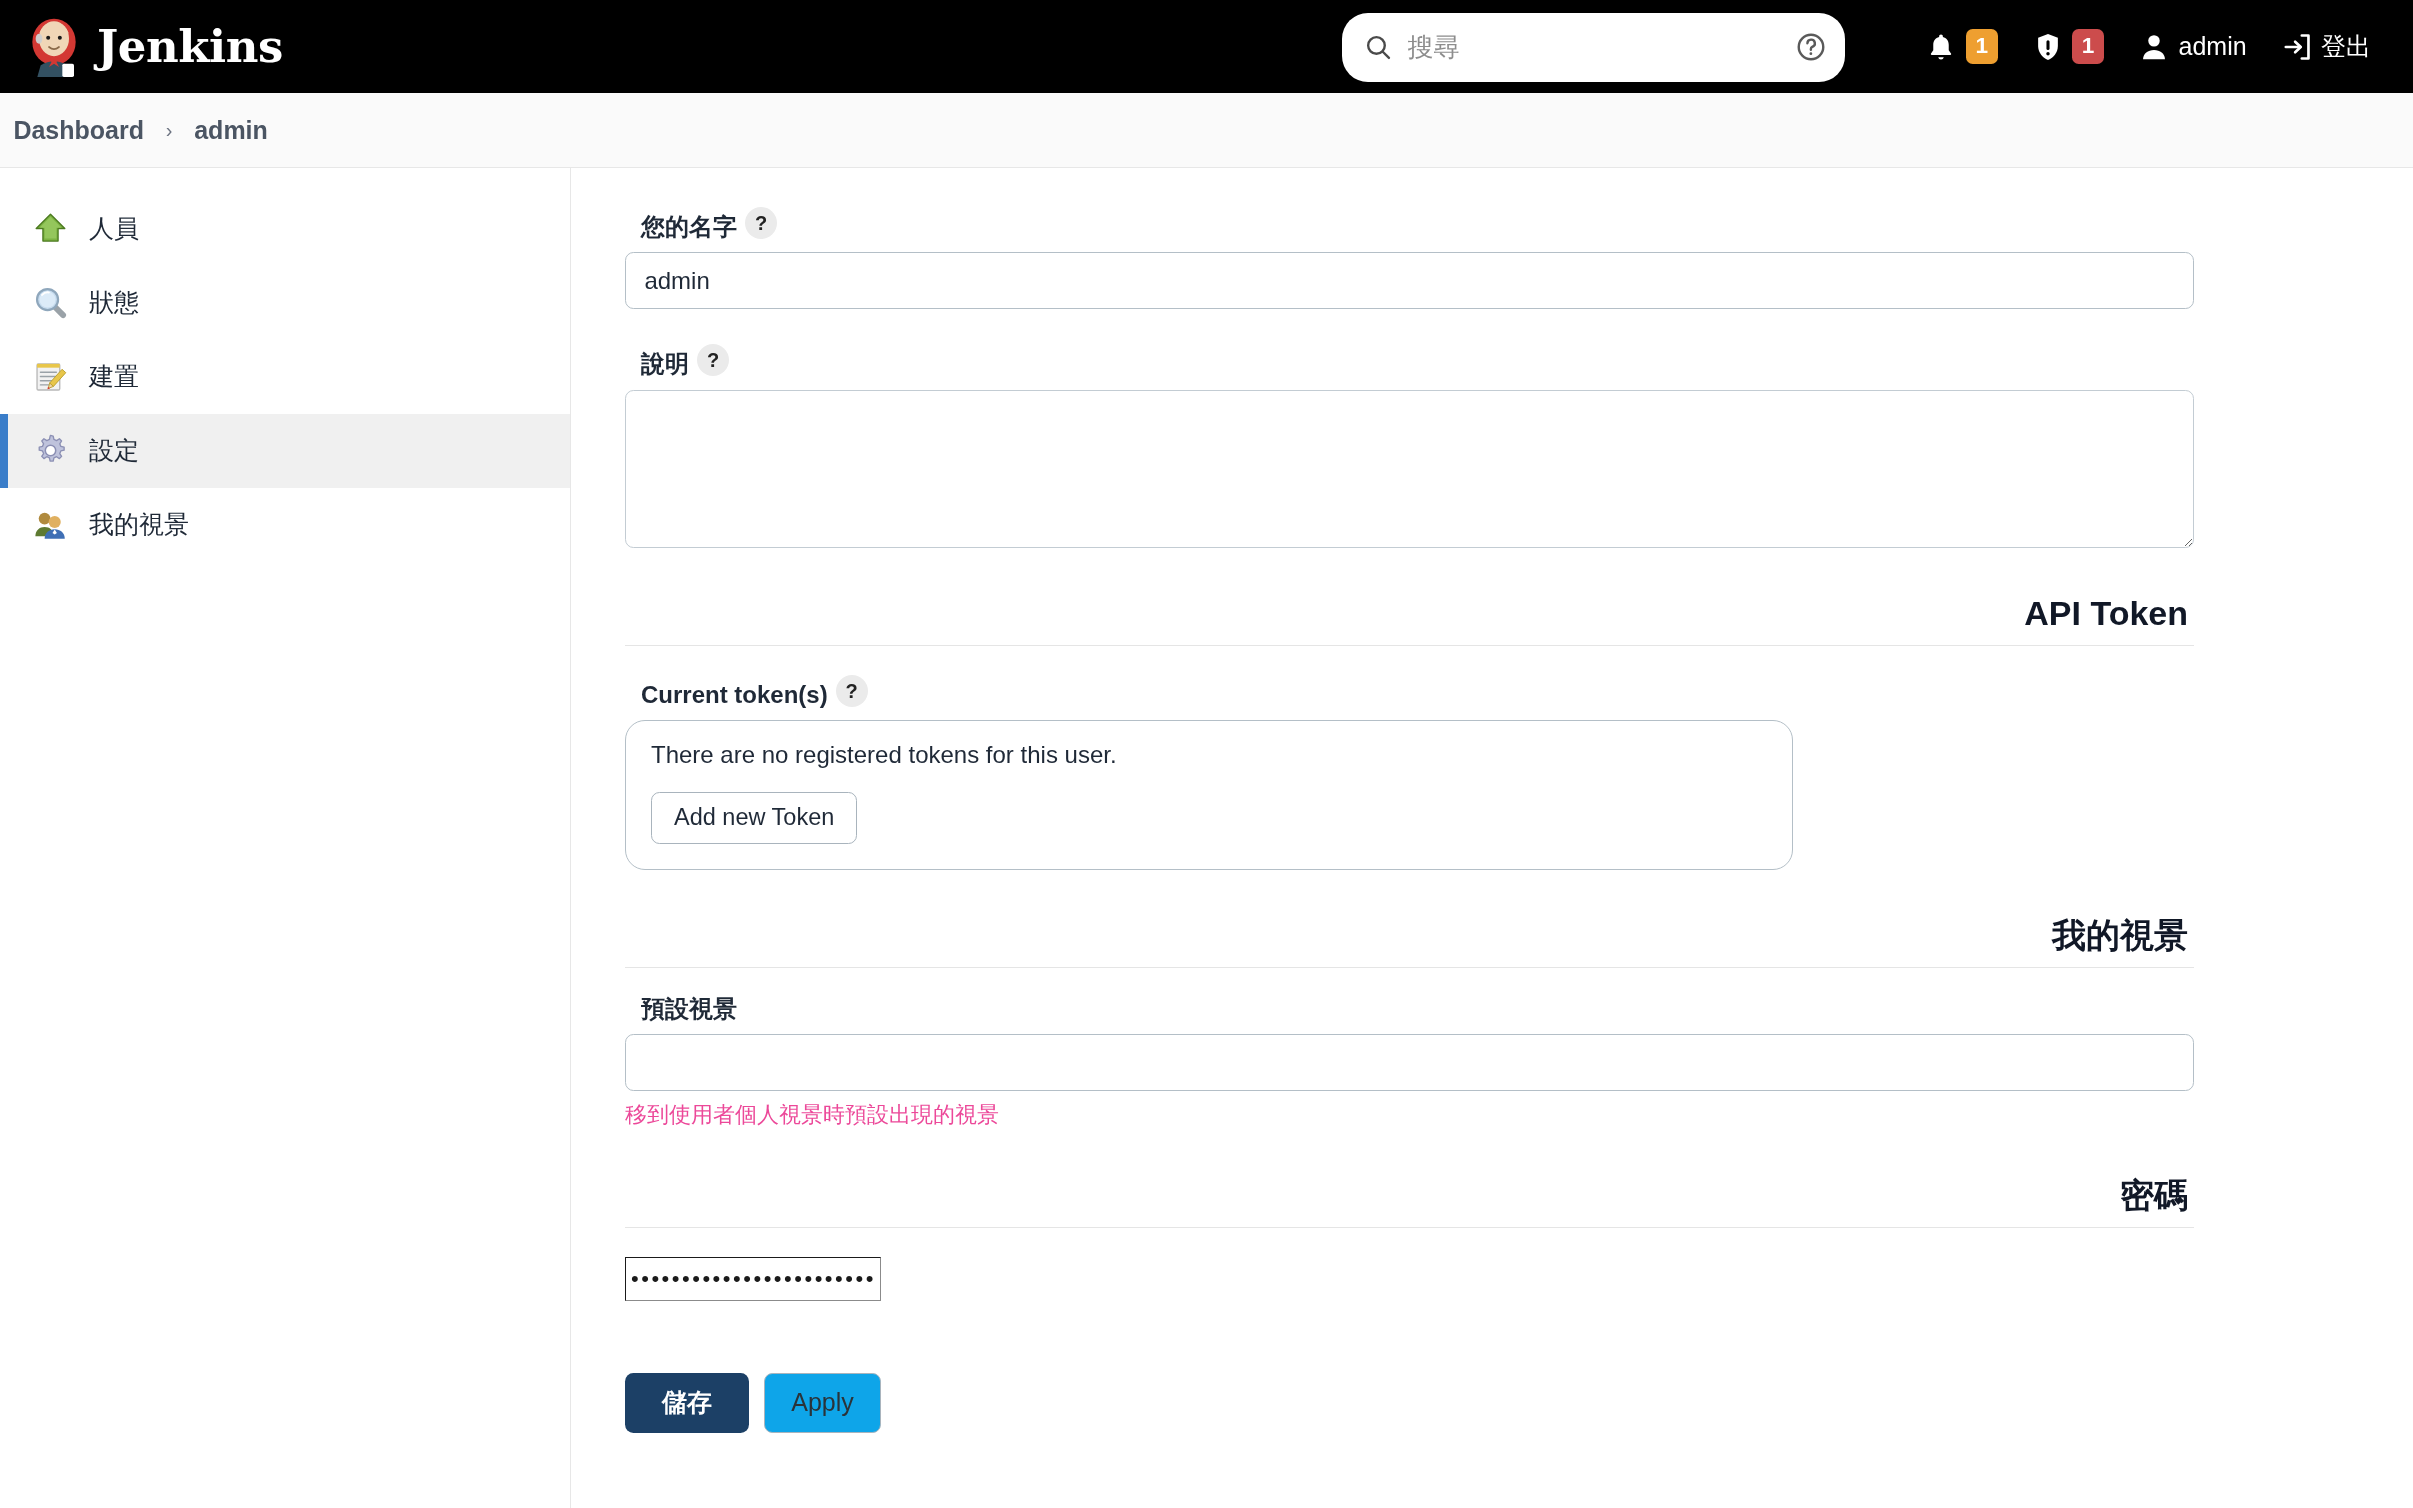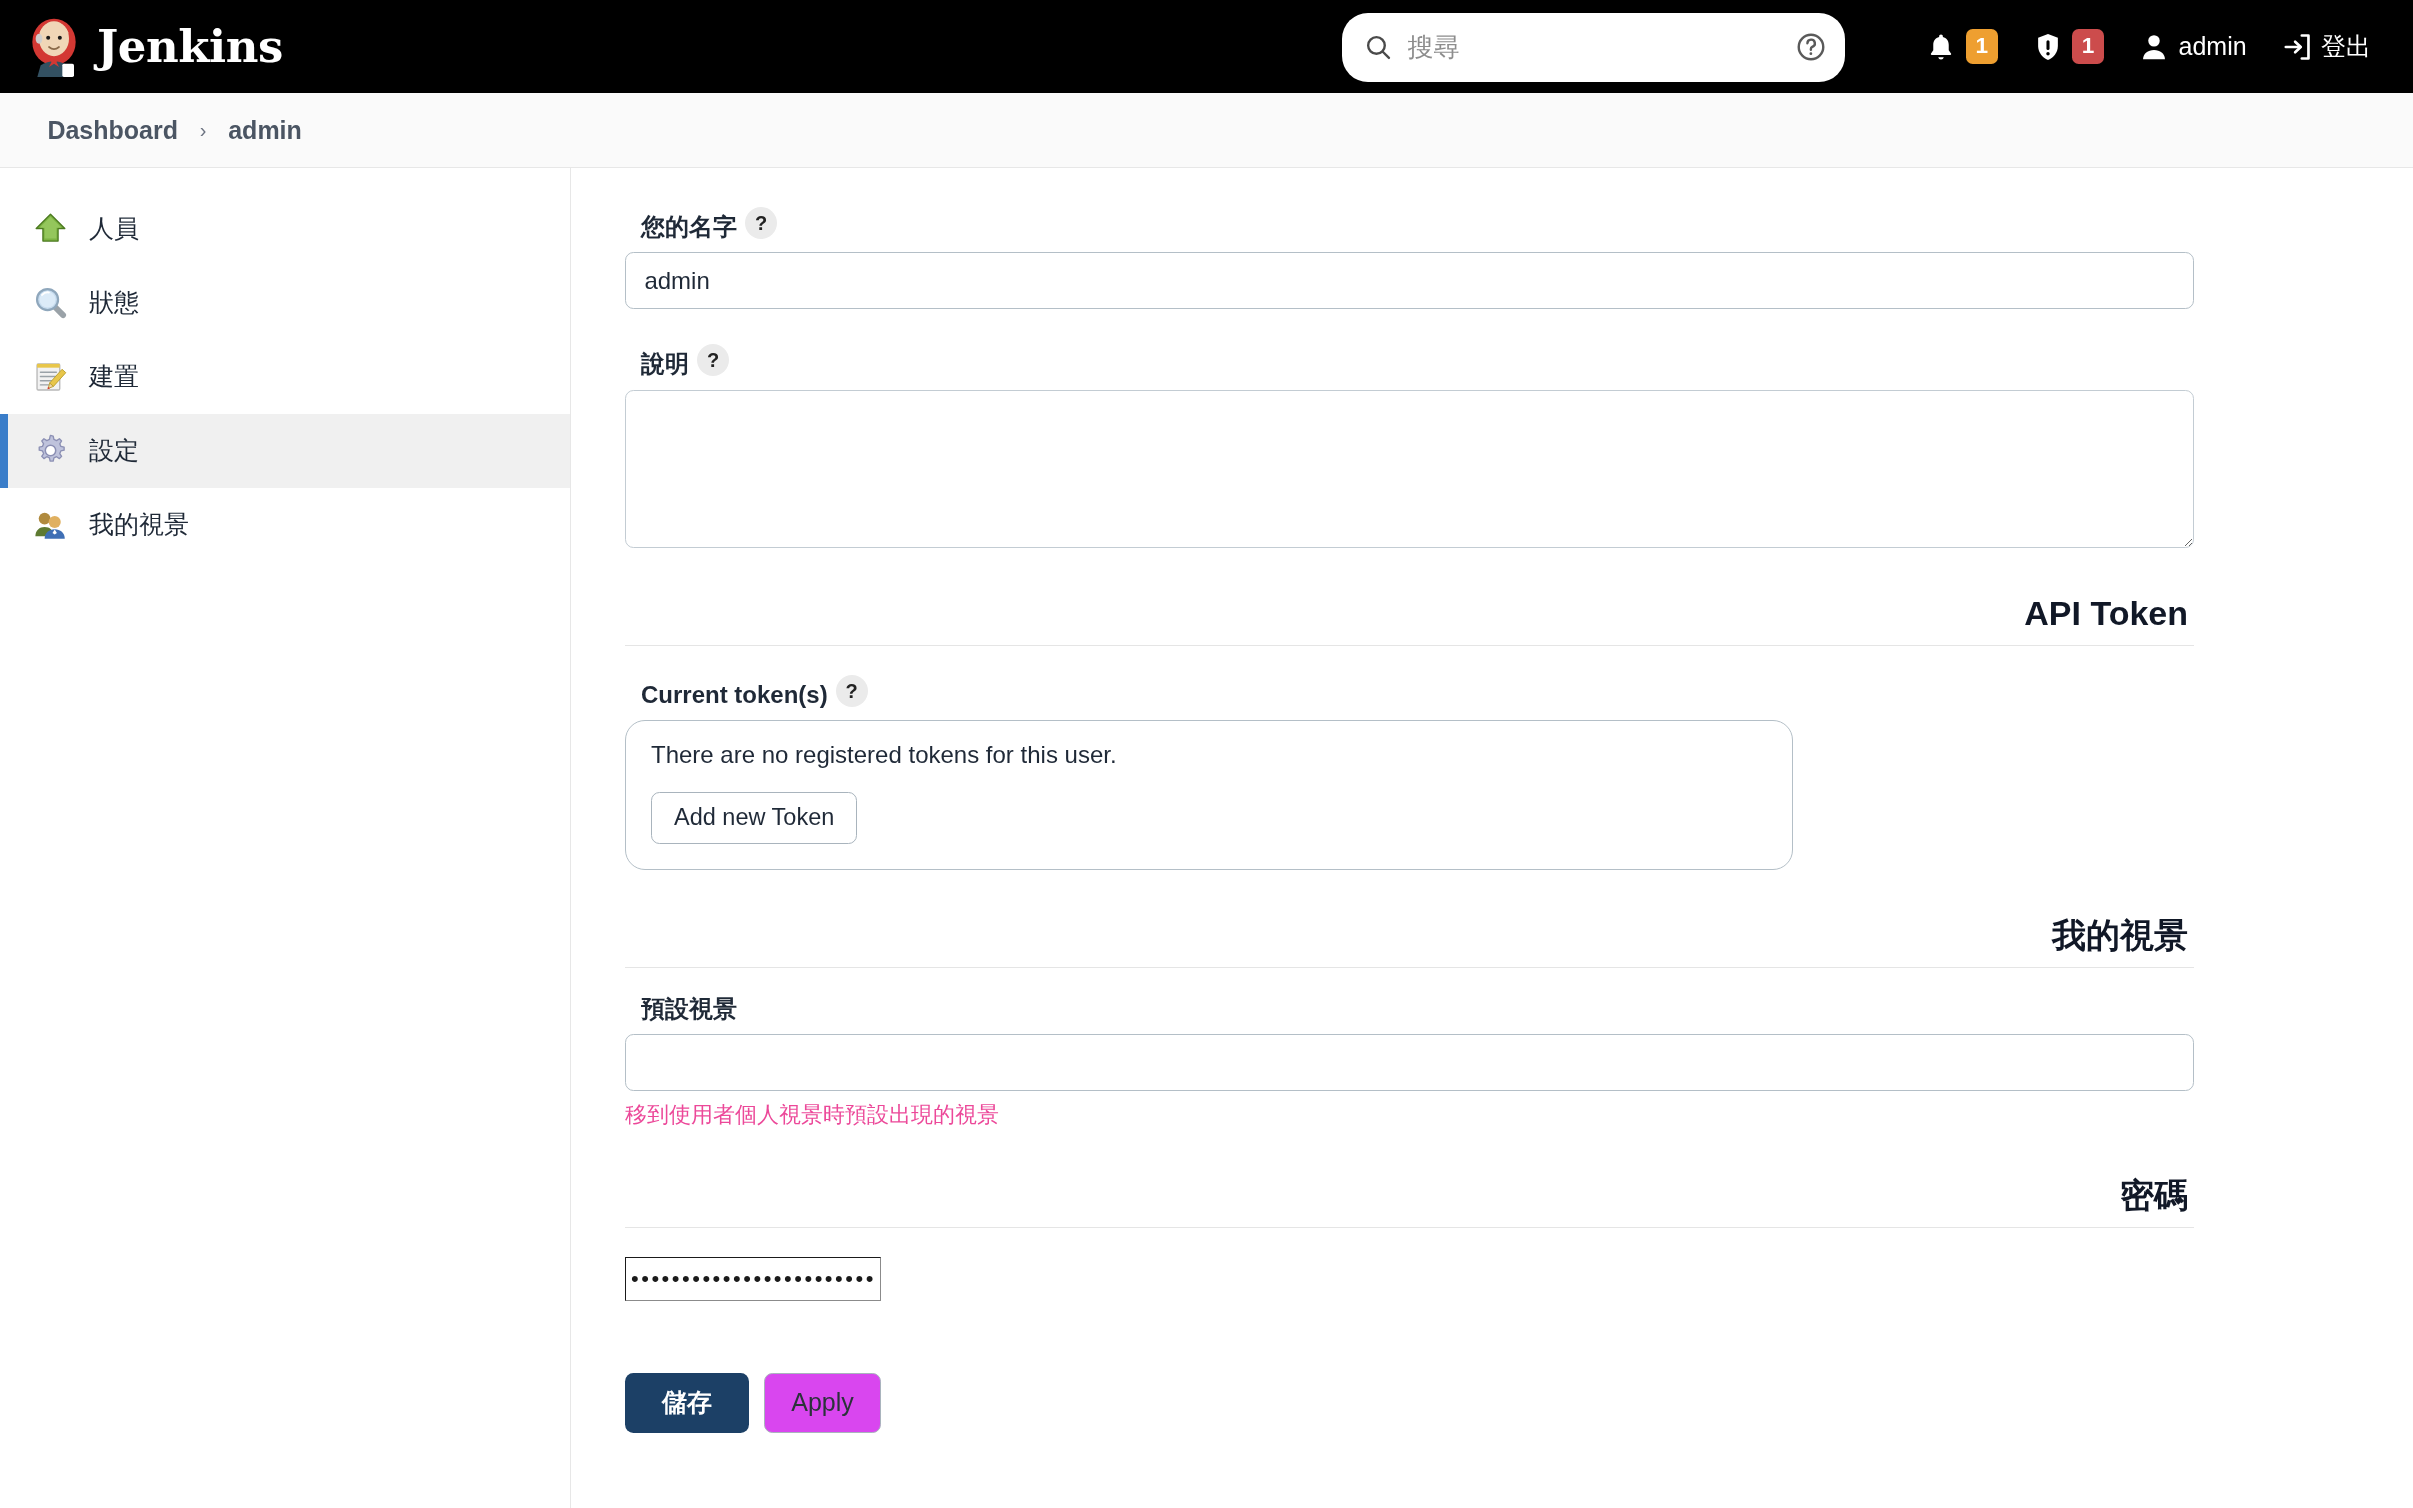--- a/index.html
+++ b/index.html
@@ -107,21 +107,20 @@
   }
 
   
   .breadcrumb-bar {
     width: 2413px;
     height: 75px;
     background: #fafafa;
     border-bottom: 0.8px solid #e7e7e7;
     display: flex;
     align-items: center;
-    padding-left: 34px;
     gap: 3.4px;
   }
   .crumb {
     font-size: 25px;
     font-weight: 700;
     color: #4b5563;
     padding: 6.7px 13.4px;
     border-radius: 6.7px;
     cursor: pointer;
     white-space: nowrap;
@@ -332,21 +331,21 @@
   }
   .btn-secondary {
     display: inline-flex;
     align-items: center;
     justify-content: center;
     min-width: 117px;
     height: 60px;
     padding: 0 22px;
     border: 1.7px solid #a9b4bd;
     border-radius: 8.4px;
-    background: #d946ef;
+    background: #0ea5e9;
     color: #2a3339;
     font-family: "Liberation Sans", sans-serif;
     font-size: 25px;
     cursor: pointer;
   }
 
   
   .ico-svg { display: block; width: 100%; height: 100%; }
 </style>
 </head>

